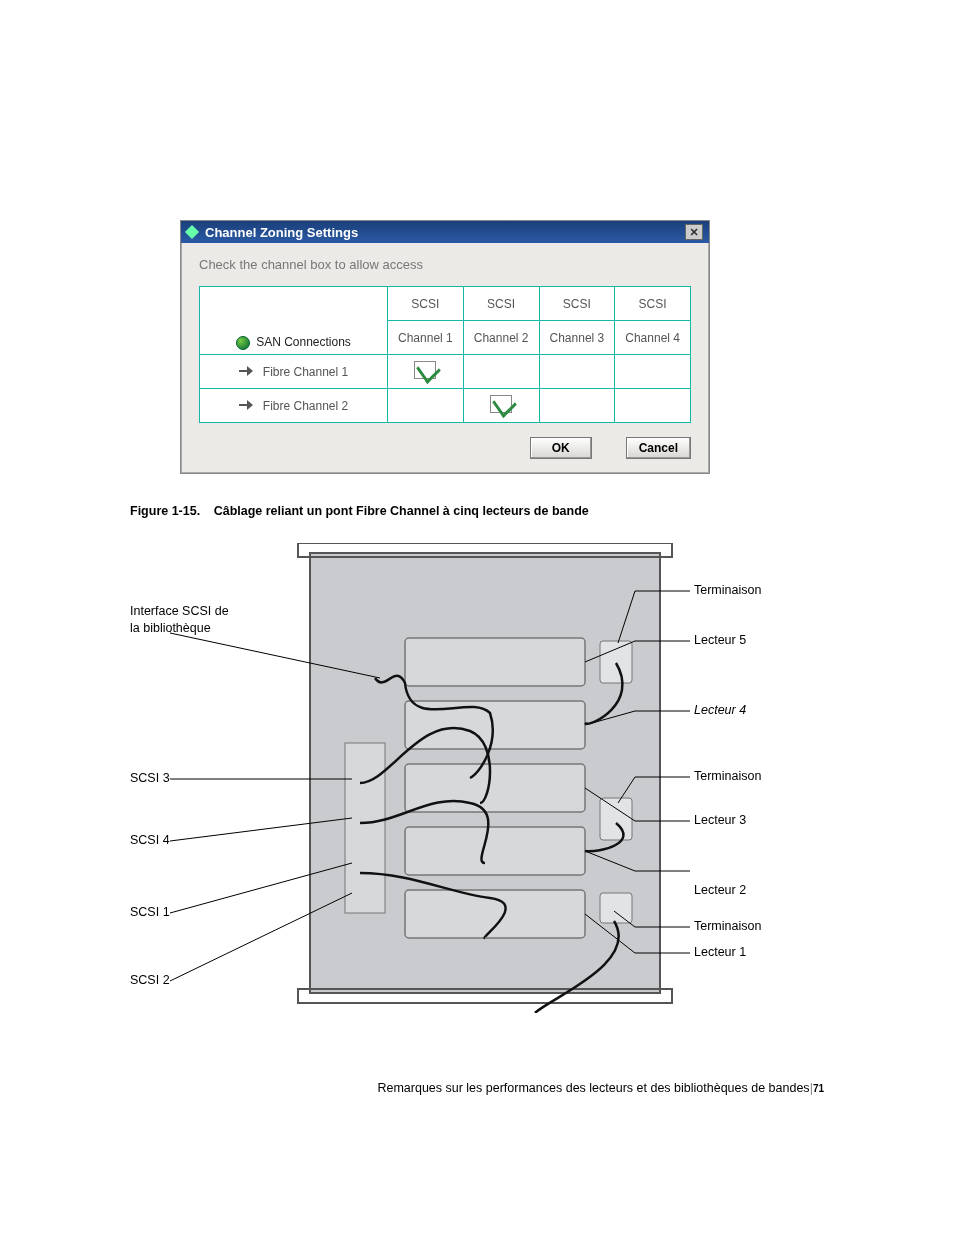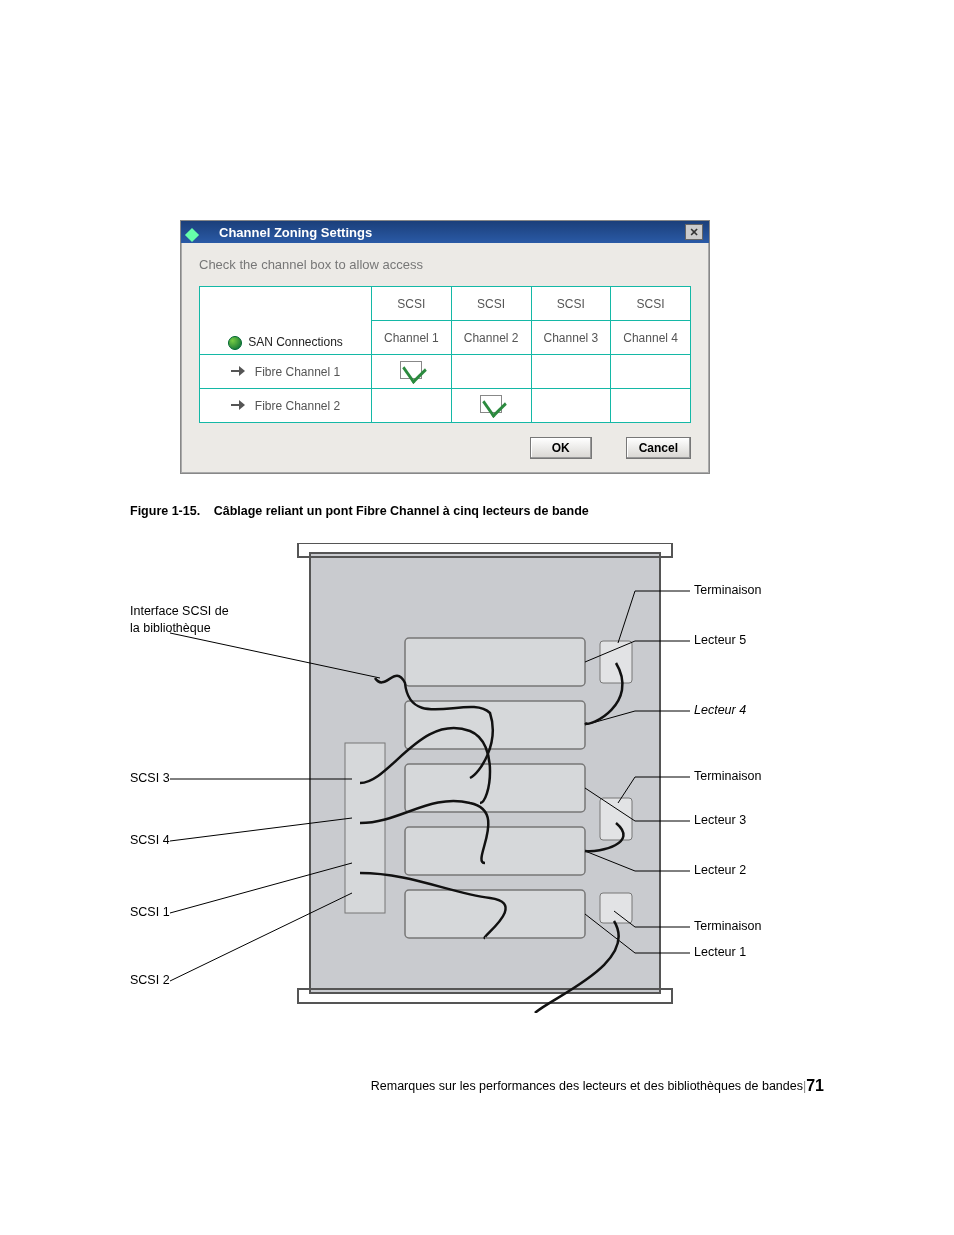--- a/index.html
+++ b/index.html
@@ -34,21 +34,21 @@
   .titlebar {
     background: linear-gradient(#1b3f7a,#2a5aa6);
     color: #fff;
     font-weight: bold;
     font-size: 13px;
     padding: 3px 6px;
     display: flex;
     align-items: center;
     justify-content: space-between;
   }
-  .titlebar .left { display:flex; align-items:flex-end; gap:22px;}
+  .titlebar .left { display:flex; align-items:center; gap:8px;}
   .titlebar .diamond {
     width: 10px; height:10px; background:#6fa; transform: rotate(45deg);
   }
   .closebox {
     width: 18px; height: 16px;
     background: #ccc;
     border: 1px solid #666;
     color: #333;
     font-size: 11px;
     font-weight: bold;
@@ -121,21 +121,21 @@
     margin-left:40px;
   }
   .footer{
     position:absolute;
     bottom:140px;
     right:130px;
     font-size:12.5px;
     display:flex;align-items:center;
   }
   .footer .sep{color:#888;}
-  .footer .pn{font-weight:bold;font-size:16px;}
+  .footer .pn{font-weight:bold;font-size:10px;}
   .lbl{
     position:absolute;font-size:12.5px;color:#000;white-space:nowrap;
   }
 </style>
 </head>
 <body>
 
 <div class="page">
 
   <div class="dialog-wrap">
@@ -145,21 +145,21 @@
           <span class="diamond"></span>
           <span>Channel Zoning Settings</span>
         </span>
         <span class="closebox">✕</span>
       </div>
       <div class="dialog-body">
         <div class="hint">Check the channel box to allow access</div>
         <table class="ztable">
           <tbody>
               <tr class="head1">
-            <th rowspan="2" class="san-cell" style="width:172px;">
+            <th rowspan="2" class="san-cell" style="width:188px;">
               <span class="globe"></span><span>SAN Connections</span>
             </th>
             <th>SCSI</th>
             <th>SCSI</th>
             <th>SCSI</th>
             <th>SCSI</th>
           </tr>
           <tr class="head2">
             <td>Channel 1</td>
             <td>Channel 2</td>
@@ -260,21 +260,21 @@
     <span class="lbl" style="left:-40px;top:228px;">SCSI 3</span>
     <span class="lbl" style="left:-40px;top:290px;">SCSI 4</span>
     <span class="lbl" style="left:-40px;top:362px;">SCSI 1</span>
     <span class="lbl" style="left:-40px;top:430px;">SCSI 2</span>
     
     <span class="lbl" style="left:524px;top:40px;">Terminaison</span>
     <span class="lbl" style="left:524px;top:90px;">Lecteur 5</span>
     <span class="lbl" style="left:524px;top:160px;font-style:italic;">Lecteur 4</span>
     <span class="lbl" style="left:524px;top:226px;">Terminaison</span>
     <span class="lbl" style="left:524px;top:270px;">Lecteur 3</span>
-    <span class="lbl" style="left:524px;top:320px;text-align:center;">Lecteur 2</span>
+    <span class="lbl" style="left:524px;top:340px;text-align:center;">Lecteur 2</span>
     <span class="lbl" style="left:524px;top:376px;">Terminaison</span>
     <span class="lbl" style="left:524px;top:402px;">Lecteur 1</span>
   </div>
 </div>
 
 <div class="footer">
   <span>Remarques sur les performances des lecteurs et des bibliothèques de bandes</span>
   <span class="sep">|</span>
   <span class="pn">71</span>
 </div>

